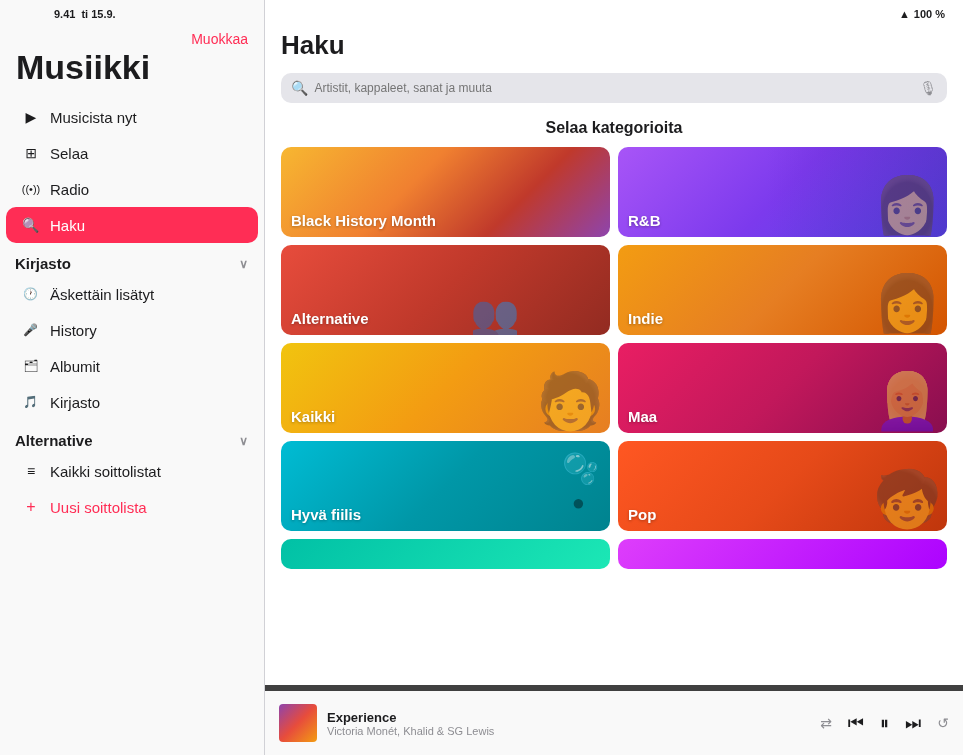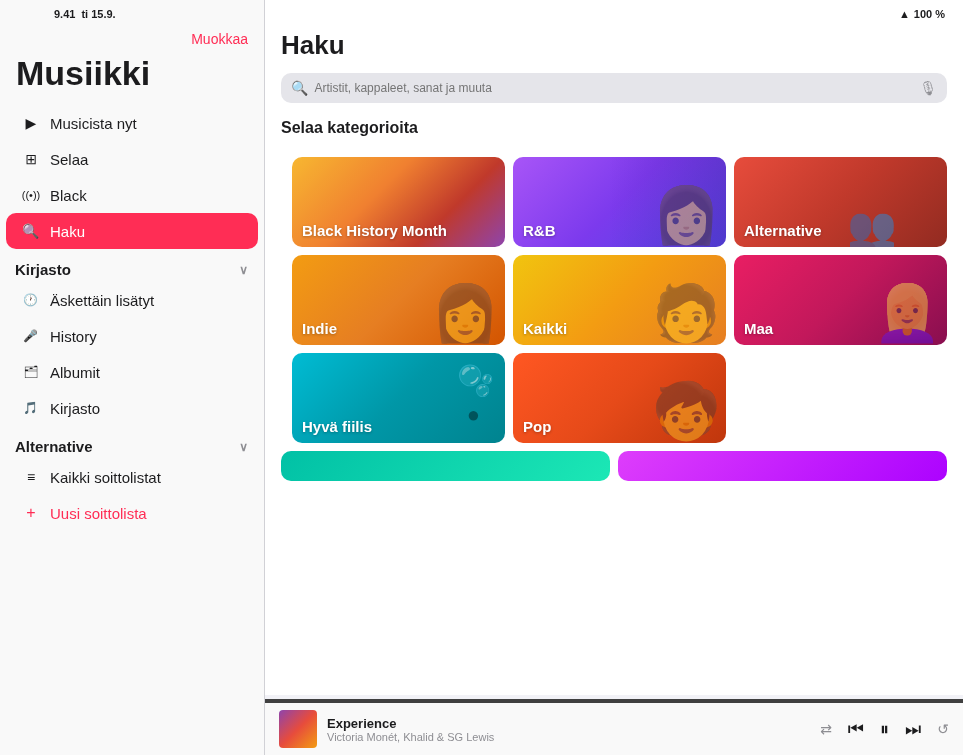--- a/index.html
+++ b/index.html
@@ -48,21 +48,20 @@
       width: 265px;
       height: 755px;
       background: #f9f9f9;
       border-right: 1px solid #d1d1d6;
       padding-top: 30px;
       z-index: 5;
     }
     .sidebar-edit {
       text-align: right;
       padding-right: 16px;
-      margin-bottom: 6px;
     }
     .sidebar-edit span {
       color: #ff2d55;
       font-size: 14px;
       cursor: pointer;
     }
     .sidebar-title {
       font-size: 34px;
       font-weight: 700;
       color: #1c1c1e;
@@ -143,28 +142,28 @@
       color: #8e8e93;
       outline: none;
       flex: 1;
     }
     .search-bar-mic { color: #8e8e93; font-size: 14px; }
 
     .section-label {
       font-size: 16px;
       font-weight: 700;
       color: #1c1c1e;
-      margin-bottom: 20px;
+      margin-bottom: 10px;
+      text-align: center;
     }
 
     .categories-grid {
       display: grid;
-      grid-template-columns: 1fr 1fr 1fr;
+      grid-template-columns: 1fr 1fr;
       gap: 8px;
-      margin-left: 11px;
     }
 
     .category-card {
       border-radius: 10px;
       overflow: hidden;
       height: 90px;
       position: relative;
       cursor: pointer;
     }
 
@@ -204,23 +203,23 @@
     .cat-pop {
       background: linear-gradient(135deg, #ff5722 0%, #e64a19 50%, #bf360c 100%);
     }
 
     
     .now-playing-bar {
       position: absolute;
       bottom: 0;
       left: 265px;
       right: 0;
-      height: 56px;
+      height: 70px;
       background: rgba(249,249,249,0.95);
-      border-top: 4px solid #404040;
+      border-top: 6px solid #404040;
       display: flex;
       align-items: center;
       padding: 0 14px;
       gap: 10px;
       z-index: 10;
     }
 
     .album-art {
       width: 38px;
       height: 38px;
@@ -354,21 +353,21 @@
     <div class="sidebar-nav-item">
       <span class="nav-icon">▶</span>
       <span>Musicista nyt</span>
     </div>
     <div class="sidebar-nav-item">
       <span class="nav-icon">⊞</span>
       <span>Selaa</span>
     </div>
     <div class="sidebar-nav-item">
       <span class="nav-icon" style="font-size:11px;">((•))</span>
-      <span>Black</span>
+      <span>Radio</span>
     </div>
     <div class="sidebar-nav-item active">
       <span class="nav-icon">🔍</span>
       <span>Haku</span>
     </div>
 
     <div class="sidebar-section-header">
       <span>Kirjasto</span>
       <span class="chevron">∨</span>
     </div>

